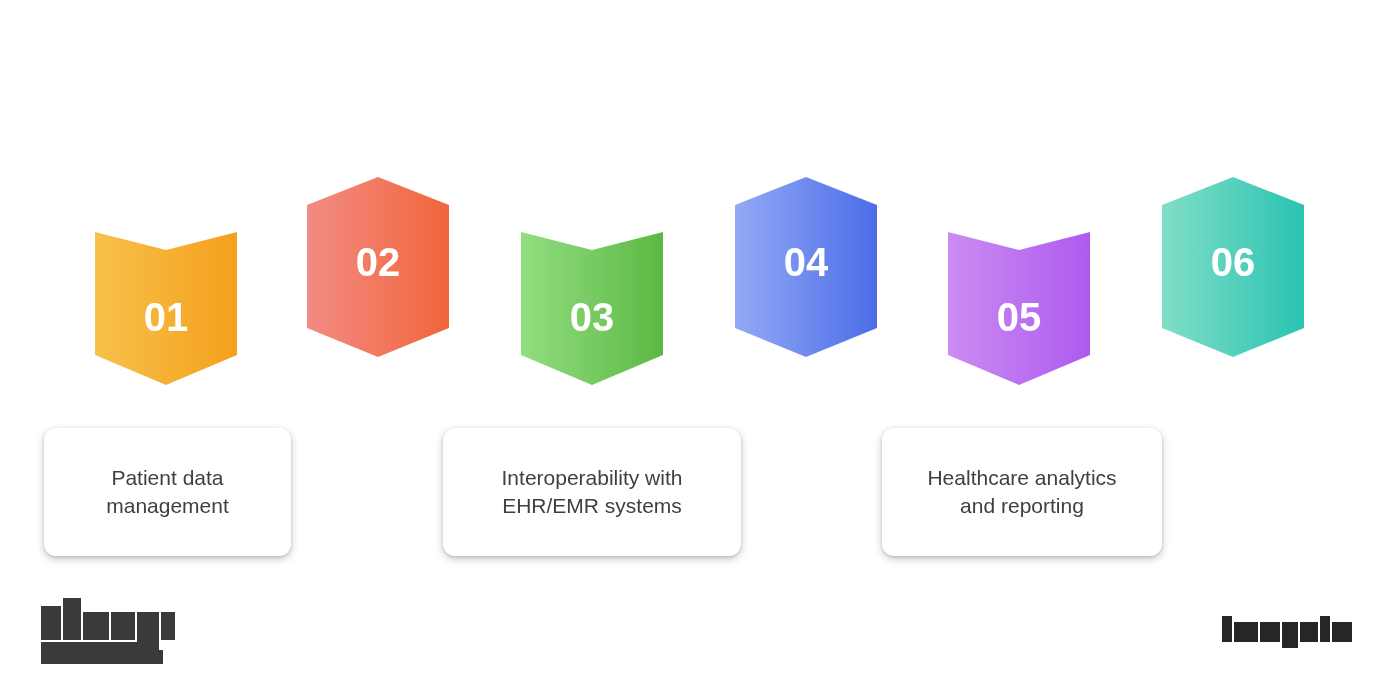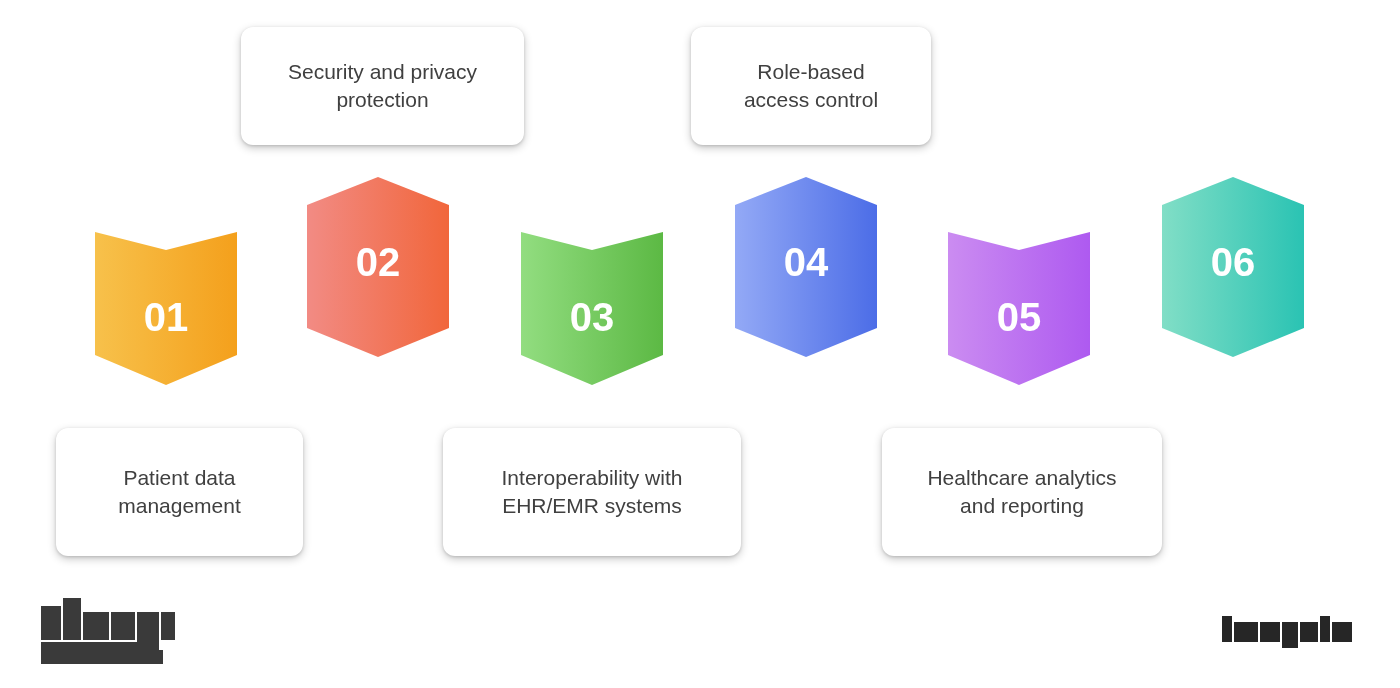--- a/index.html
+++ b/index.html
@@ -38,21 +38,21 @@
     font-weight: 400;
     white-space: pre-line;
   }
 
   
   .card.top-1 { left: 241px; top: 27px;   width: 283px; height: 118px; }
   .card.top-2 { left: 691px; top: 27px;   width: 240px; height: 118px; }
   .card.top-3 { left: 1082px; top: 27px;  width: 290px; height: 118px; }
 
   
-  .card.bot-1 { left: 44px;  top: 428px;  width: 247px; height: 128px; margin-left: 12px; }
+  .card.bot-1 { left: 44px;  top: 428px;  width: 247px; height: 128px; }
   .card.bot-2 { left: 443px; top: 428px;  width: 298px; height: 128px; }
   .card.bot-3 { left: 882px; top: 428px;  width: 280px; height: 128px; }
 
   
   #band-wrap {
     position: absolute;
     left: 0;
     top: 160px;
     width: 1400px;
     height: 250px;
@@ -86,26 +86,20 @@
   .blk {
     position: absolute;
     background: #3a3a3a;
   }
 </style>
 </head>
 <body>
 
 <div id="stage">
 
-  <div class="card top-1">
-    <span class="card-text">Security and privacy<br>protection</span>
-  </div>
-  <div class="card top-2">
-    <span class="card-text">Role-based<br>access control</span>
-  </div>
 
   <div id="band-wrap">
     <svg id="band" width="1400" height="250" viewBox="0 0 1400 250" xmlns="http://www.w3.org/2000/svg">
       <defs>
         <linearGradient id="g1" x1="0" y1="0" x2="1" y2="0">
           <stop offset="0%" id="g1a" stop-color="#F7C14B"></stop>
             <stop offset="100%" id="g1b" stop-color="#F4A01C"></stop>
         </linearGradient>
         <linearGradient id="g2" x1="0" y1="0" x2="1" y2="0">
           <stop offset="0%" id="g2a" stop-color="#F28B84"></stop>

